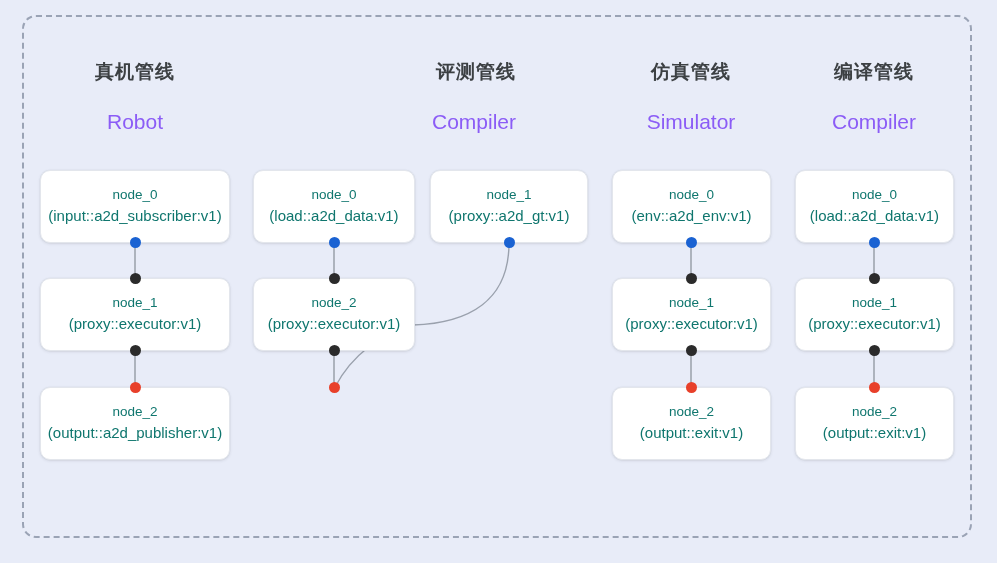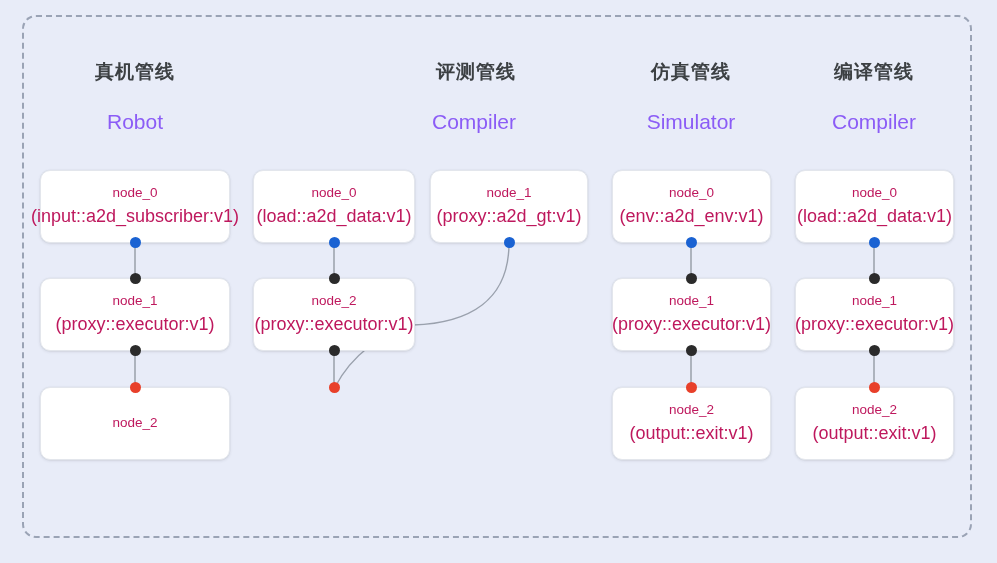--- a/index.html
+++ b/index.html
@@ -32,24 +32,24 @@
   }
 
   .node{
     position:absolute;box-sizing:border-box;
     background:#ffffff;
     border:1px solid #e3e6ec;
     border-radius:10px;
     box-shadow:0 1px 3px rgba(60,64,67,.13),0 0 0 .5px rgba(60,64,67,.04);
     display:flex;flex-direction:column;
     align-items:center;justify-content:center;
-    color:#be185d;
+    color:#0f766e;
   }
   .node .nname{font-size:13.5px;line-height:1.25;white-space:nowrap;}
-  .node .nkind{font-size:18px;line-height:1.25;white-space:nowrap;margin-top:3px;}
+  .node .nkind{font-size:15px;line-height:1.25;white-space:nowrap;margin-top:3px;}
 
   .dot{
     position:absolute;border-radius:50%;
     width:11px;height:11px;
     margin-left:-5.5px;margin-top:-5.5px;
   }
   .dot.blue{background:#1a62d2;}
   .dot.black{background:#2b2b2b;}
   .dot.red{background:#e8402a;}
 
@@ -108,20 +108,21 @@
   <div class="node" style="left:40px;top:170px;width:190px;height:73px;">
     <div class="nname">node_0</div>
     <div class="nkind">(input::a2d_subscriber:v1)</div>
   </div>
   <div class="node" style="left:40px;top:278px;width:190px;height:73px;">
     <div class="nname">node_1</div>
     <div class="nkind">(proxy::executor:v1)</div>
   </div>
   <div class="node" style="left:40px;top:387px;width:190px;height:73px;">
     <div class="nname">node_2</div>
+    <div class="nkind">(output::a2d_publisher:v1)</div>
   </div>
 
   <div class="node" style="left:253px;top:170px;width:162px;height:73px;">
     <div class="nname">node_0</div>
     <div class="nkind">(load::a2d_data:v1)</div>
   </div>
   <div class="node" style="left:253px;top:278px;width:162px;height:73px;">
     <div class="nname">node_2</div>
     <div class="nkind">(proxy::executor:v1)</div>
   </div>

